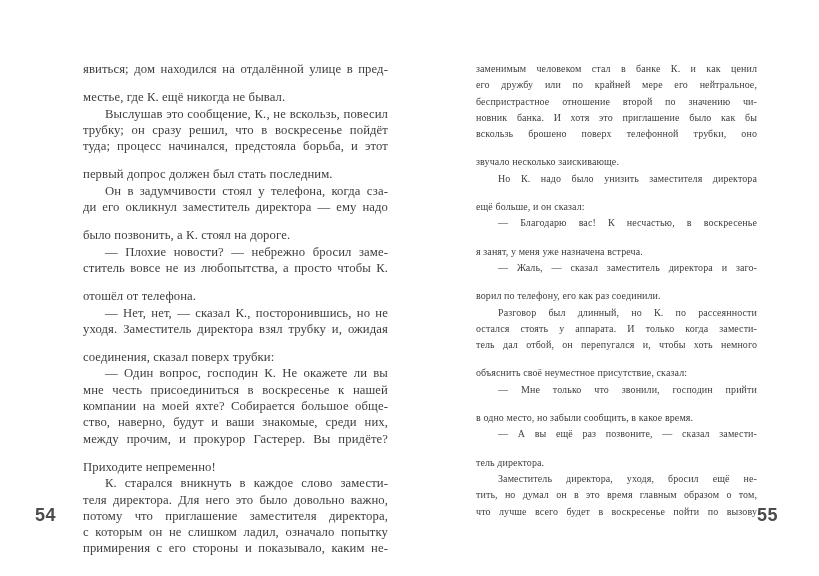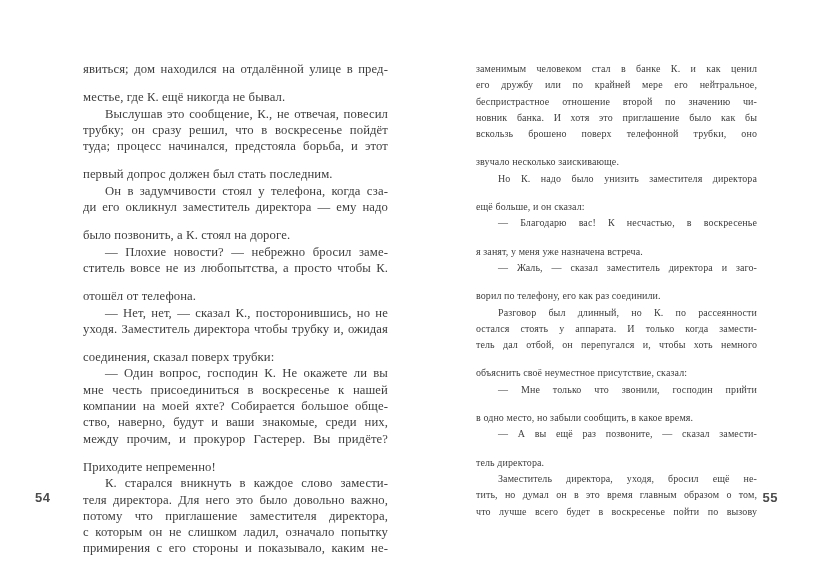--- a/index.html
+++ b/index.html
@@ -45,50 +45,50 @@
   }
   .line.indent {
     text-indent: 22px;
   }
   .line.pend {
     text-align-last: left;
     margin-top: 12px;
   }
   .page-number {
     position: absolute;
-    top: 490px;
+    top: 505px;
     font-family: "Liberation Sans", "DejaVu Sans", sans-serif;
-    font-size: 13px;
+    font-size: 18px;
     font-weight: bold;
     color: #4c4c4c;
     letter-spacing: 0.5px;
   }
   .page-number.left { left: 35px; }
   .page-number.right { right: 41px; }
 </style>
 </head>
 <body>
 
 <div class="spread">
 
   <div class="page-text left">
       <div class="line">явиться; дом находился на отдалённой улице в пред-</div>
       <div class="line pend">местье, где К. ещё никогда не бывал.</div>
-      <div class="line indent">Выслушав это сообщение, К., не отвечая, повесил</div>
+      <div class="line indent">Выслушав это сообщение, К., не вскользь, повесил</div>
       <div class="line">трубку; он сразу решил, что в воскресенье пойдёт</div>
       <div class="line">туда; процесс начинался, предстояла борьба, и этот</div>
       <div class="line pend">первый допрос должен был стать последним.</div>
       <div class="line indent">Он в задумчивости стоял у телефона, когда сза-</div>
       <div class="line">ди его окликнул заместитель директора — ему надо</div>
       <div class="line pend">было позвонить, а К. стоял на дороге.</div>
       <div class="line indent">— Плохие новости? — небрежно бросил заме-</div>
       <div class="line">ститель вовсе не из любопытства, а просто чтобы К.</div>
       <div class="line pend">отошёл от телефона.</div>
       <div class="line indent">— Нет, нет, — сказал К., посторонившись, но не</div>
-      <div class="line">уходя. Заместитель директора чтобы трубку и, ожидая</div>
+      <div class="line">уходя. Заместитель директора взял трубку и, ожидая</div>
       <div class="line pend">соединения, сказал поверх трубки:</div>
       <div class="line indent">— Один вопрос, господин К. Не окажете ли вы</div>
       <div class="line">мне честь присоединиться в воскресенье к нашей</div>
       <div class="line">компании на моей яхте? Собирается большое обще-</div>
       <div class="line">ство, наверно, будут и ваши знакомые, среди них,</div>
       <div class="line">между прочим, и прокурор Гастерер. Вы придёте?</div>
       <div class="line pend">Приходите непременно!</div>
       <div class="line indent">К. старался вникнуть в каждое слово замести-</div>
       <div class="line">теля директора. Для него это было довольно важно,</div>
       <div class="line">потому что приглашение заместителя директора,</div>

